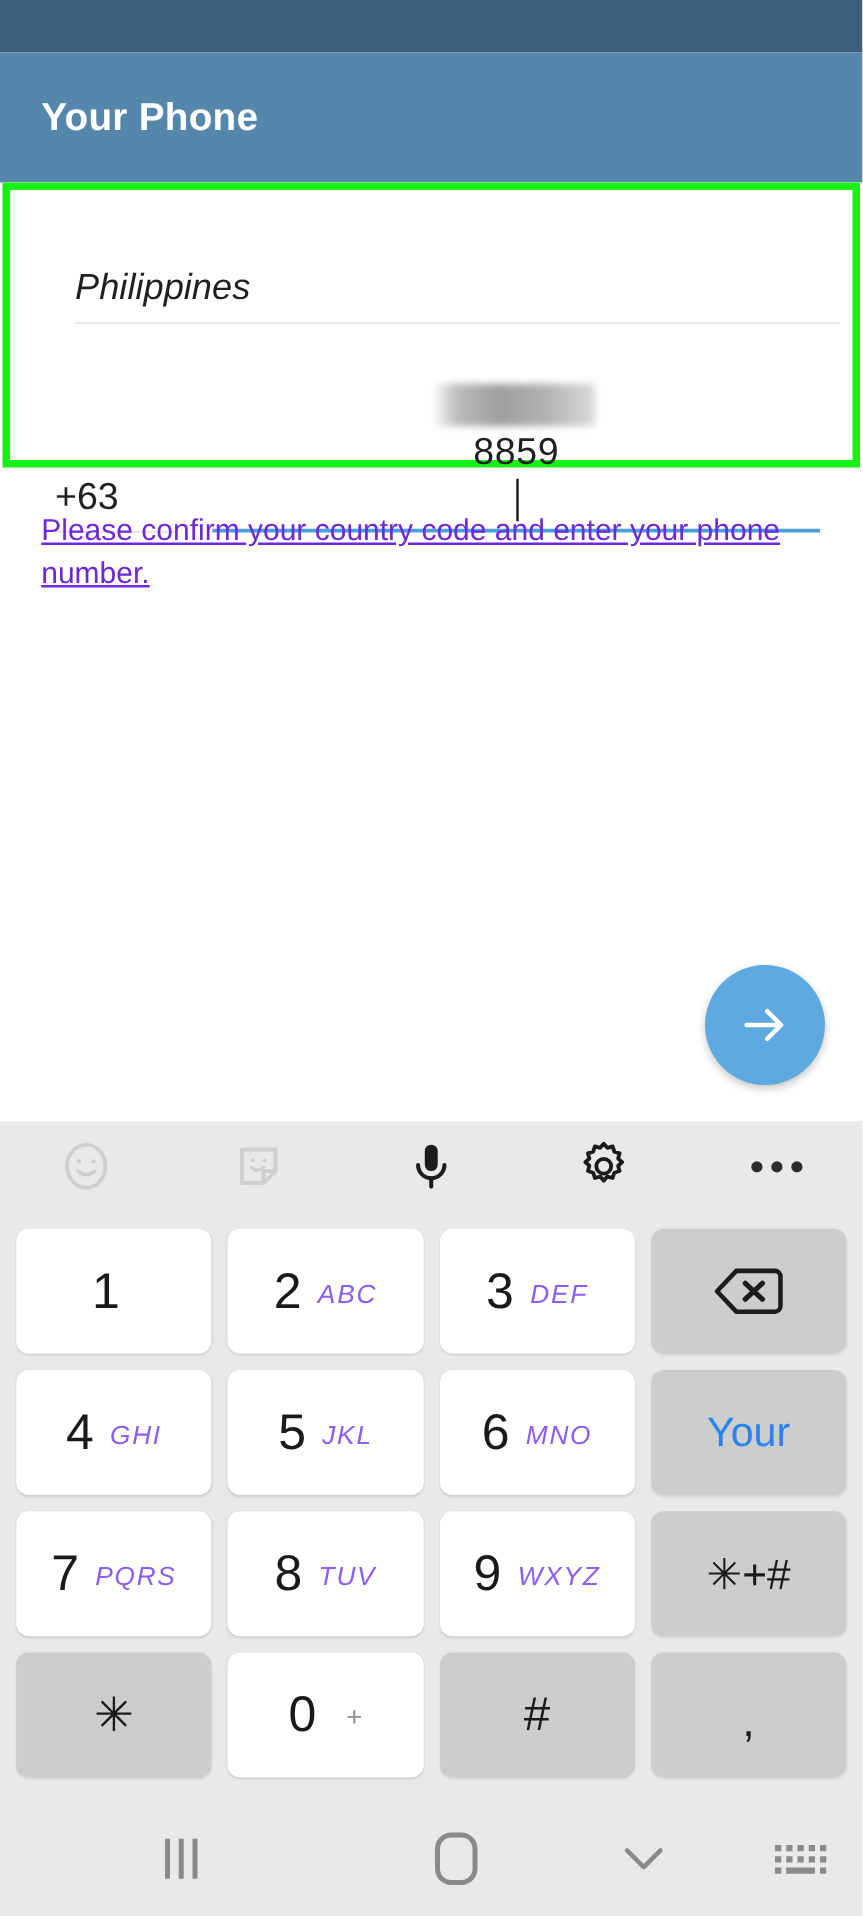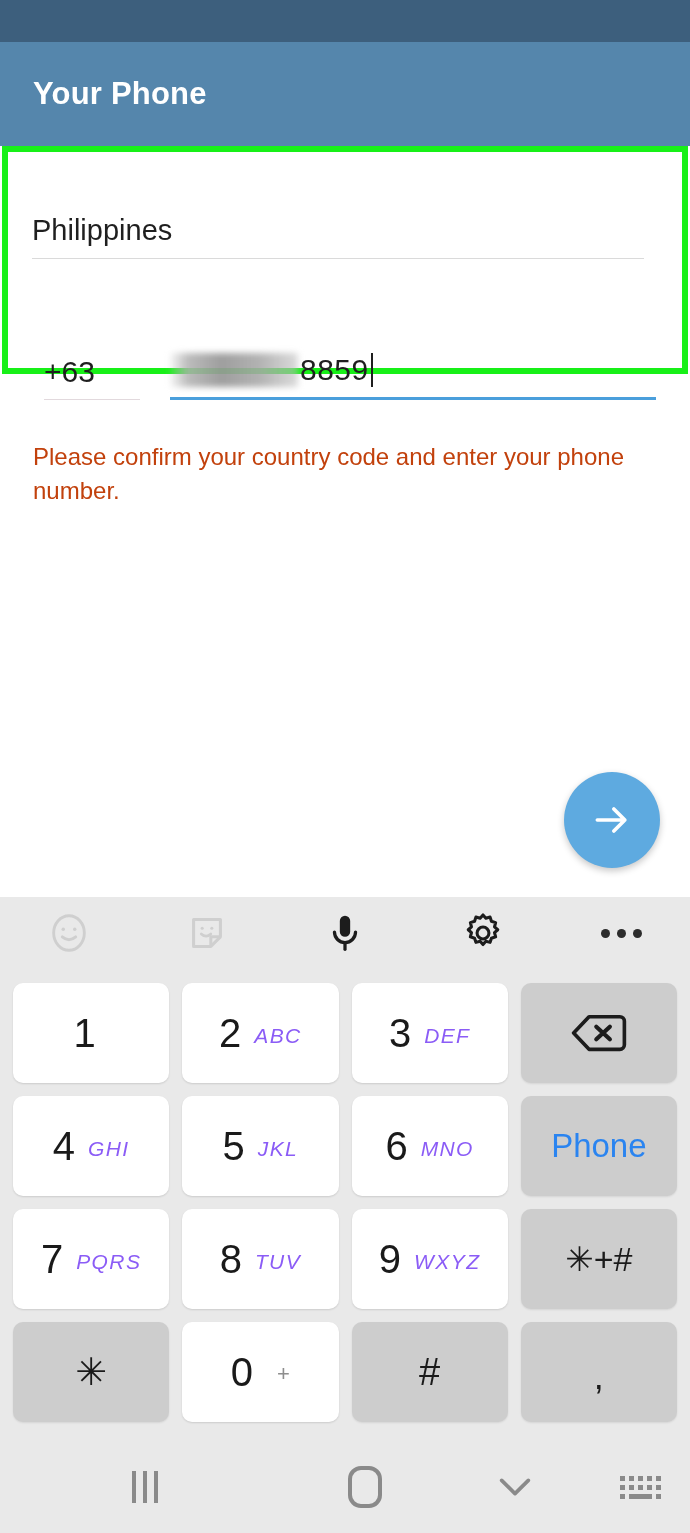--- a/index.html
+++ b/index.html
@@ -48,22 +48,23 @@
   .highlight-box {
     position: absolute;
     left: 2px; top: 146px;
     width: 686px; height: 228px;
     border: 6px solid #18f018;
     background: #ffffff;
   }
 
   .country-field {
     position: absolute;
-    left: 24px; top: 58px;
+    left: 52px; top: 58px;
     width: 612px;
+    font-style: italic;
   }
   .country-value {
     font-size: 29px;
     color: #1f1f1f;
     line-height: 40px;
     padding-bottom: 8px;
   }
   .country-underline {
     height: 1px;
     background: #dadada;
@@ -92,20 +93,21 @@
   }
   .pn-field { flex: 1; margin-left: 22px; position: relative; }
   .pn-value {
     font-size: 30px;
     color: #1f1f1f;
     line-height: 42px;
     padding-bottom: 6px;
     white-space: nowrap;
     display: flex;
     align-items: center;
+    flex-direction: column;
   }
   .pn-redacted {
     display: inline-block;
     width: 128px; height: 34px;
     border-radius: 2px;
     background: linear-gradient(90deg,
       rgba(200,200,200,0.15) 0%,
       rgba(176,176,176,0.85) 14%,
       rgba(150,150,150,0.92) 40%,
       rgba(168,168,168,0.88) 70%,
@@ -122,25 +124,26 @@
   }
   .pn-underline {
     height: 3px;
     background: #4a9fdc;
     width: 100%;
   }
 
   
   .helper-text {
     position: absolute;
-    left: 33px; top: 440px;
+    left: 33px; top: 408px;
     width: 620px;
     font-size: 24px;
     line-height: 34px;
-    color: #c2410c;
+    color: #6d28d9;
+    text-decoration: underline;
   }
 
   
   .fab {
     position: absolute;
     left: 564px; top: 772px;
     width: 96px; height: 96px;
     border-radius: 50%;
     background: #5eaae0;
     box-shadow: 0 3px 7px rgba(0,0,0,0.22);
@@ -405,21 +408,21 @@
         </div>
         <div class="key">
           <span class="num">5</span>
           <span class="letters">JKL</span>
         </div>
         <div class="key">
           <span class="num">6</span>
           <span class="letters">MNO</span>
         </div>
         <div class="key gray">
-          <span class="next-label">Phone</span>
+          <span class="next-label">Your</span>
         </div>
       </div>
 
       <div class="key-row">
         <div class="key">
           <span class="num">7</span>
           <span class="letters">PQRS</span>
         </div>
         <div class="key">
           <span class="num">8</span>

